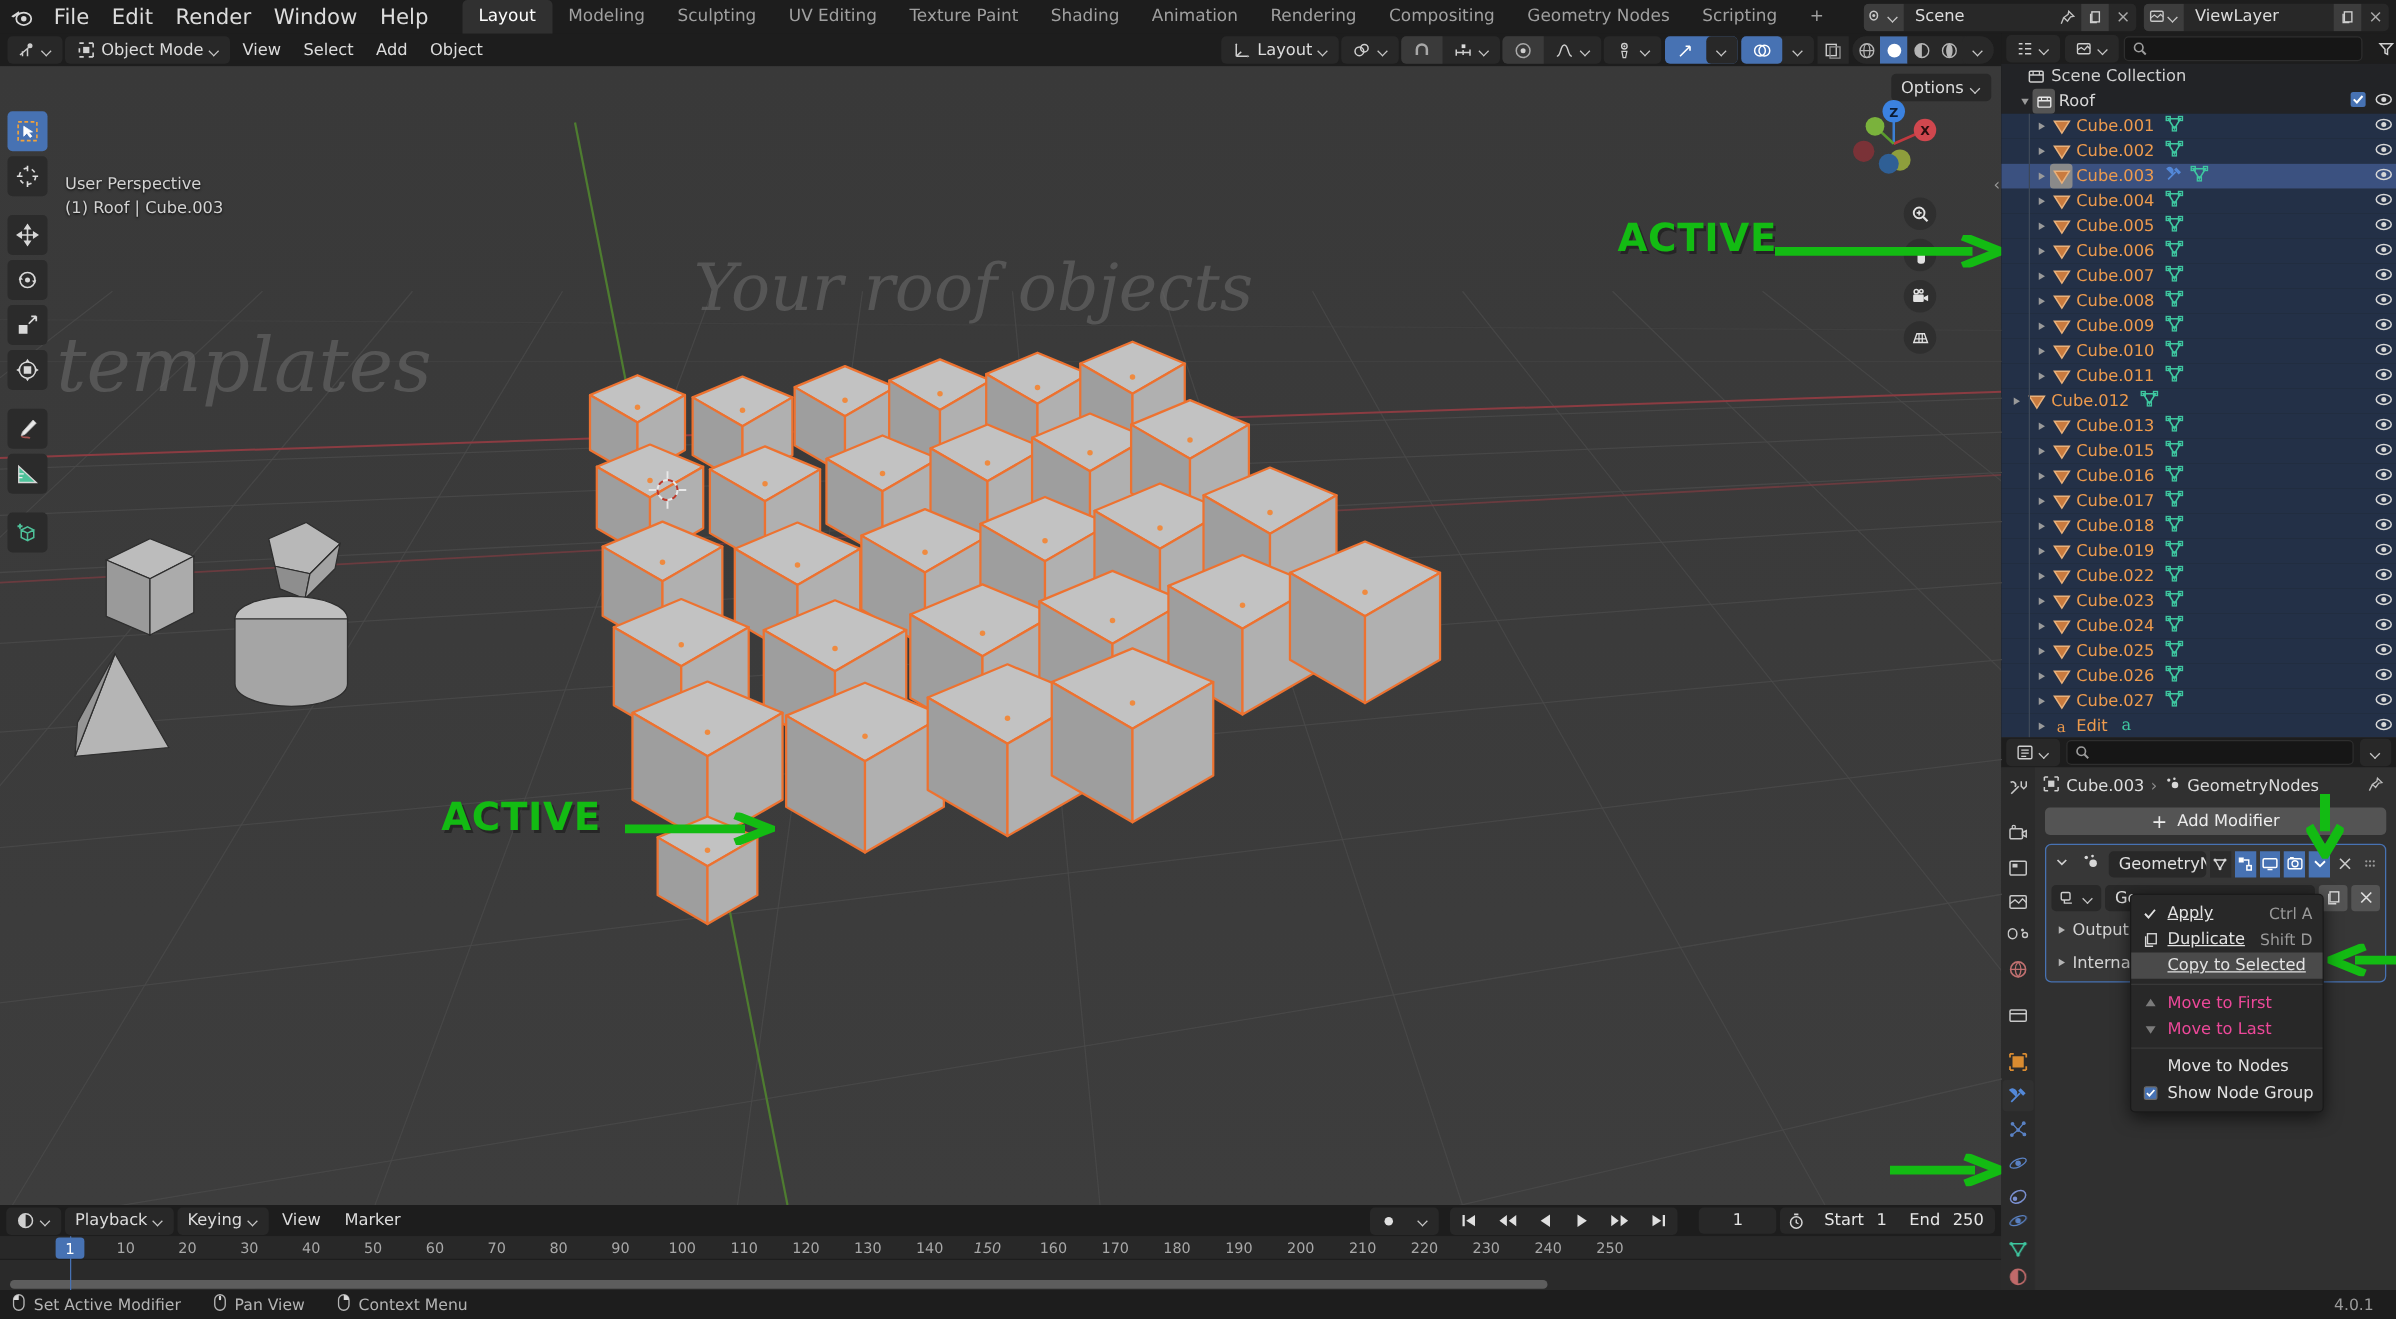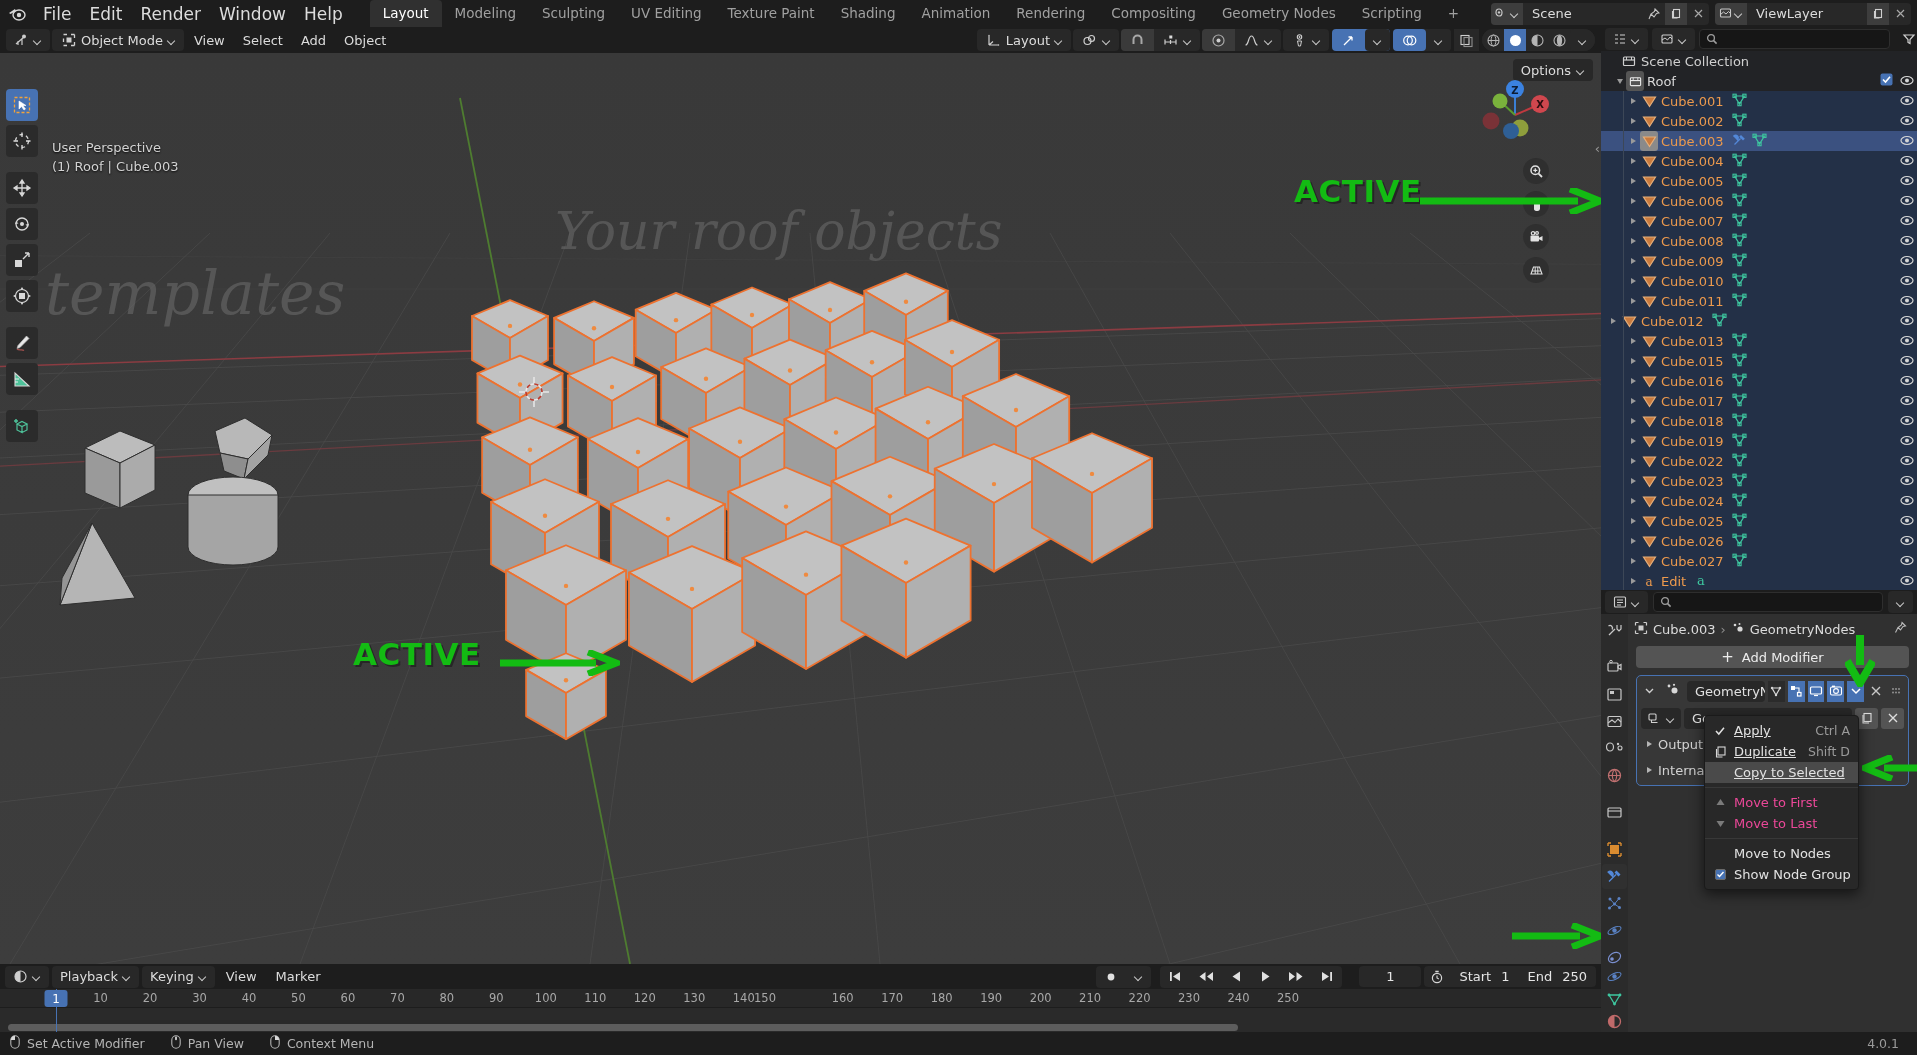--- a/index.html
+++ b/index.html
@@ -2097,21 +2097,21 @@
           <div class="tick" style="left: 298.442px;">50</div>
           <div class="tick" style="left: 347.92px;">60</div>
           <div class="tick" style="left: 397.398px;">70</div>
           <div class="tick" style="left: 446.876px;">80</div>
           <div class="tick" style="left: 496.353px;">90</div>
           <div class="tick" style="left: 545.831px;">100</div>
           <div class="tick" style="left: 595.309px;">110</div>
           <div class="tick" style="left: 644.787px;">120</div>
           <div class="tick" style="left: 694.265px;">130</div>
           <div class="tick" style="left: 743.743px;">140</div>
-          <div class="tick" style="left: 765px;">150</div>
+          <div class="tick" style="left: 790px; font-style: italic;">150</div>
           <div class="tick" style="left: 842.699px;">160</div>
           <div class="tick" style="left: 892.177px;">170</div>
           <div class="tick" style="left: 941.655px;">180</div>
           <div class="tick" style="left: 991.133px;">190</div>
           <div class="tick" style="left: 1040.61px;">200</div>
           <div class="tick" style="left: 1090.09px;">210</div>
           <div class="tick" style="left: 1139.57px;">220</div>
           <div class="tick" style="left: 1189.04px;">230</div>
           <div class="tick" style="left: 1238.52px;">240</div>
           <div class="tick" style="left: 1288px;">250</div>

